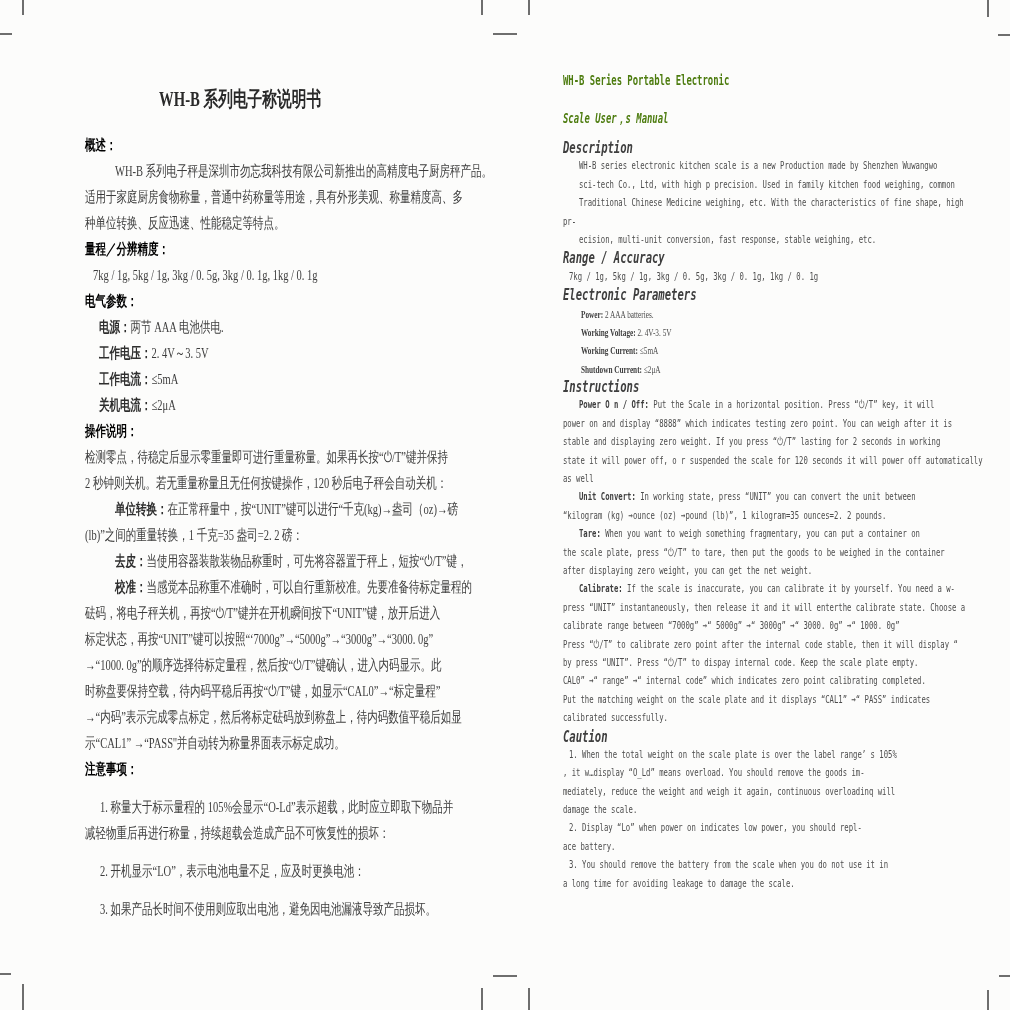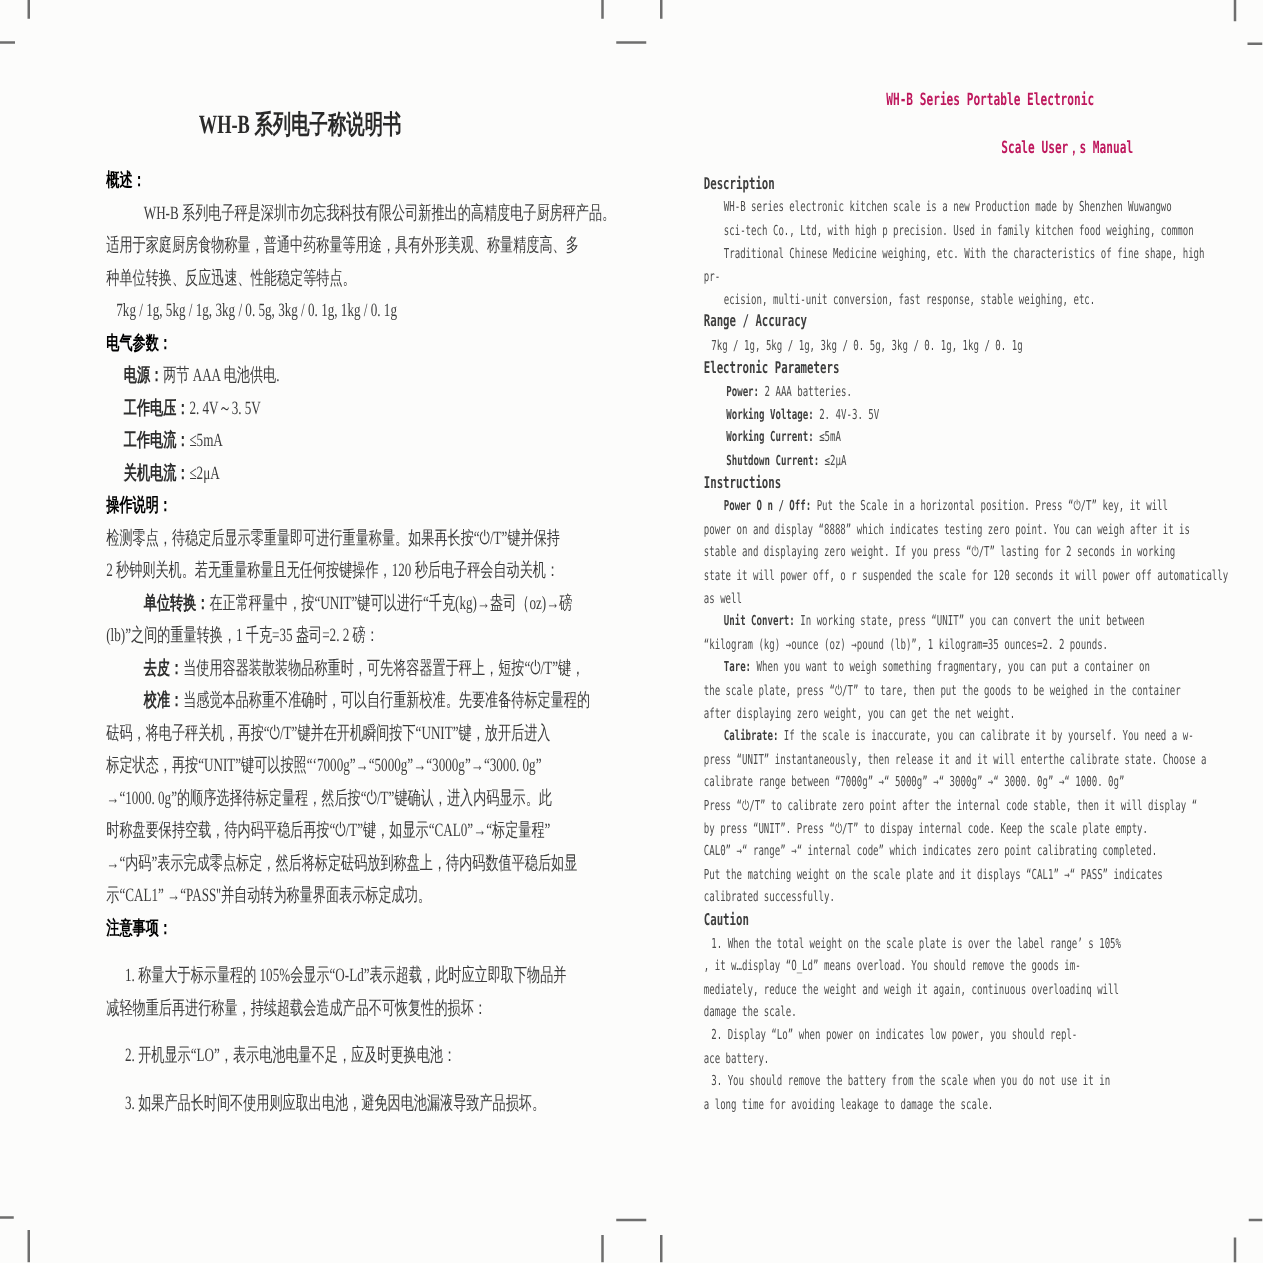--- a/index.html
+++ b/index.html
@@ -28,35 +28,35 @@
   .tw { display:inline-block; transform-origin:0 50%; white-space:nowrap; }
   #left-page  .tw { transform:scaleX(0.70); }
   #right-page .tw { transform:scaleX(0.66); }
   
   .t-title .tw, .t-title2 .tw { transform:none; }
   #left-page .t-title {
     text-align:center; font-weight:bold; font-size:21px;
     height:34px; line-height:30px; margin-bottom:14px; color:#2a2a2a;
   }
   #right-page .t-title, #right-page .t-title2 {
-    text-align:right; font-weight:bold; font-size:13.5px;
-    height:20px; line-height:20px; color:#be185d;
+    text-align:left; font-weight:bold; font-size:13.5px;
+    height:20px; line-height:20px; color:#4d7c0f;
   }
-  #right-page .t-title2 { margin-top:18px; margin-bottom:11px; }
+  #right-page .t-title2 { margin-top:18px; margin-bottom:11px;font-style:italic; }
   
   .t-head { font-weight:bold; }
   #left-page .t-head { color:#000000; }
-  #right-page .t-head { color:#3e3e3e; font-size:13px; }
+  #right-page .t-head { color:#3e3e3e; font-size:16px;font-style:italic; }
   
   #left-page  .t-p1    { padding-left:30px; }
   #left-page  .t-sub   { padding-left:14px; }
   #left-page  .t-li    { padding-left:15px;margin-top:12px; }
   #left-page  .t-range { padding-left:8px; }
   #right-page .t-p1    { padding-left:16px; }
-  #right-page .t-sub   { padding-left:18px; }
+  #right-page .t-sub   { padding-left:18px;font-family:Liberation Serif, serif; }
   #right-page .t-li    { padding-left:6px; }
   .tw b { font-weight:bold; color:inherit; }
   #left-page .tw b { color:#2e2e2e; }
   #right-page .tw b { color:#3e3e3e; }
   
   .mark { position:absolute; background:#6e6e6e; }
   .mark.h { height:2px; }
   .mark.v { width:2px; }
 </style>
 </head>
@@ -76,20 +76,21 @@
 <div class="mark v" style="left:528px; top:988px; height:22px;"></div>
 <div class="mark h" style="left:999px; top:975px; width:11px;"></div>
 <div class="mark v" style="left:987px; top:990px; height:20px;"></div>
 
 <div class="page" id="left-page">
     <div class="line t-title"><span class="tw">WH-B 系列电子称说明书</span></div>
     <div class="line t-head"><span class="tw">概述：</span></div>
     <div class="line t-p1"><span class="tw">WH-B 系列电子秤是深圳市勿忘我科技有限公司新推出的高精度电子厨房秤产品。</span></div>
     <div class="line t-cont"><span class="tw">适用于家庭厨房食物称量，普通中药称量等用途，具有外形美观、称量精度高、多</span></div>
     <div class="line t-cont"><span class="tw">种单位转换、反应迅速、性能稳定等特点。</span></div>
+    <div class="line t-head"><span class="tw">量程／分辨精度：</span></div>
     <div class="line t-range"><span class="tw">7kg / 1g, 5kg / 1g, 3kg / 0. 5g, 3kg / 0. 1g, 1kg / 0. 1g</span></div>
     <div class="line t-head"><span class="tw">电气参数：</span></div>
     <div class="line t-sub"><span class="tw"><b>电源：</b>两节 AAA 电池供电.</span></div>
     <div class="line t-sub"><span class="tw"><b>工作电压：</b>2. 4V～3. 5V</span></div>
     <div class="line t-sub"><span class="tw"><b>工作电流：</b>≤5mA</span></div>
     <div class="line t-sub"><span class="tw"><b>关机电流：</b>≤2μA</span></div>
     <div class="line t-head"><span class="tw">操作说明：</span></div>
     <div class="line t-cont"><span class="tw">检测零点，待稳定后显示零重量即可进行重量称量。如果再长按“⏻/T”键并保持</span></div>
     <div class="line t-cont"><span class="tw">2 秒钟则关机。若无重量称量且无任何按键操作，120 秒后电子秤会自动关机：</span></div>
     <div class="line t-p1"><span class="tw"><b>单位转换：</b>在正常秤量中，按“UNIT”键可以进行“千克(kg)→盎司（oz)→磅</span></div>

